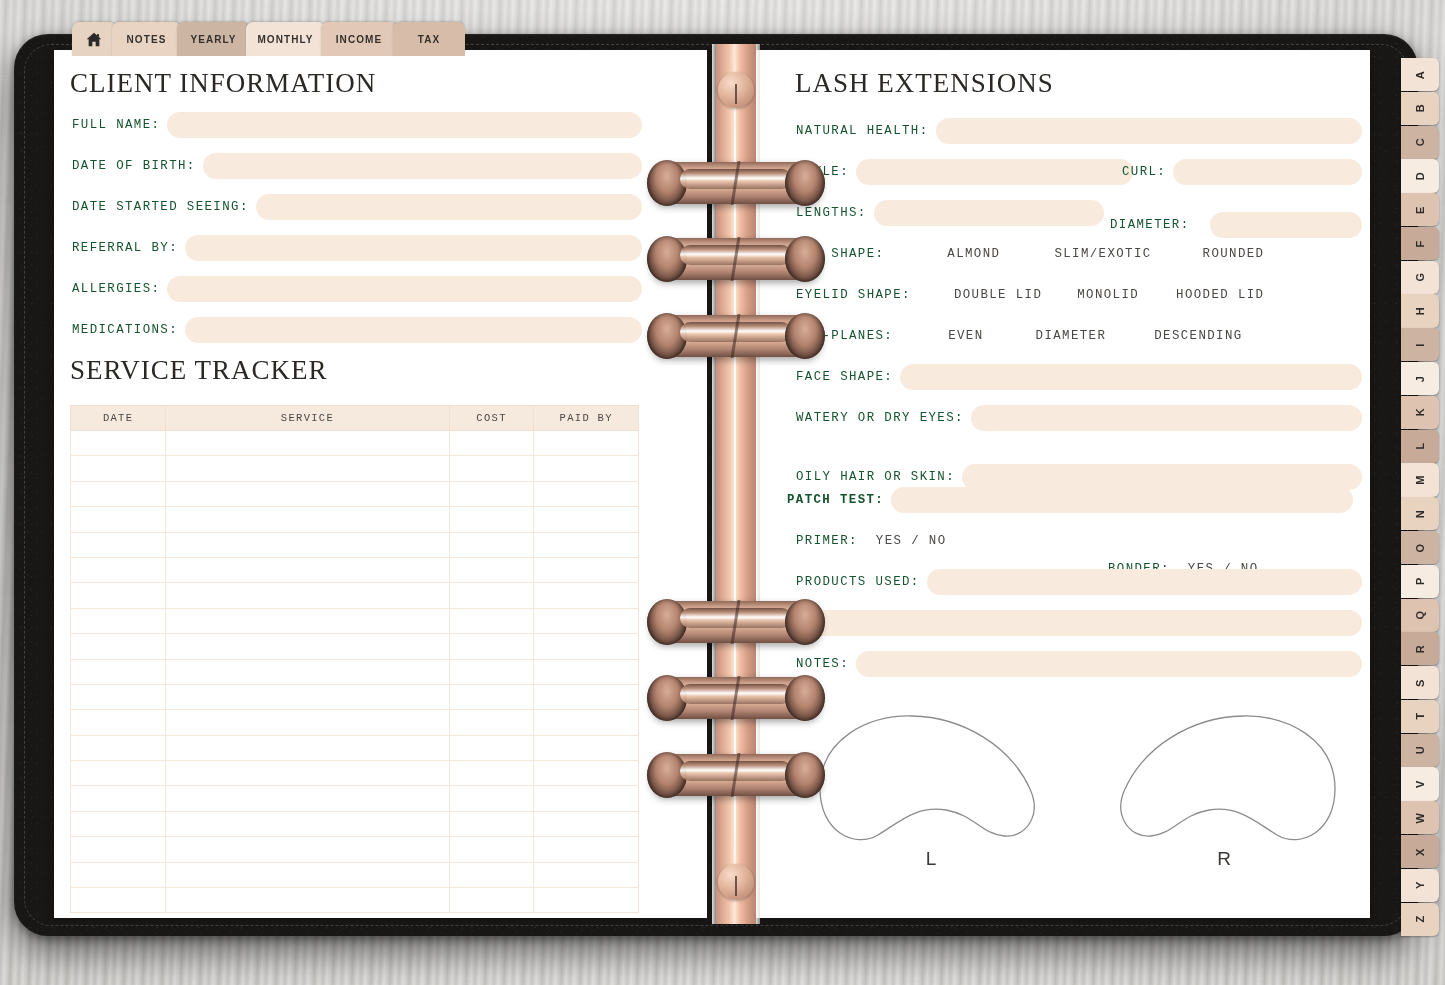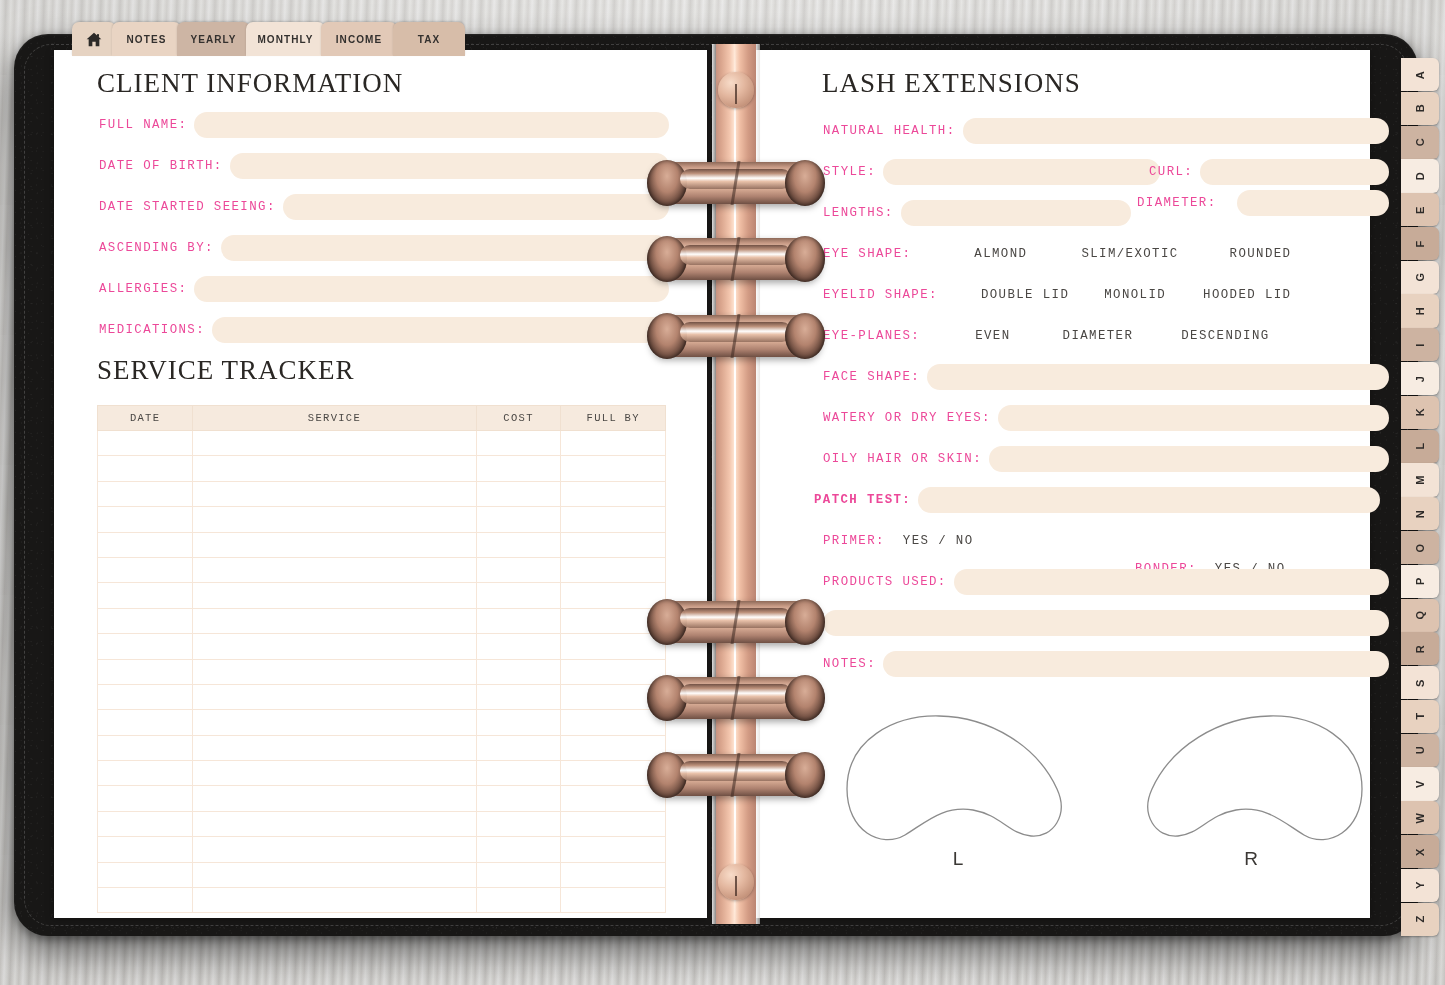--- a/index.html
+++ b/index.html
@@ -249,33 +249,33 @@
   
   .heading {
     font-family: "Liberation Serif", serif;
     font-size: 27px;
     letter-spacing: 1px;
     color: #2a2724;
     font-weight: 400;
   }
 
   
-  .pg-inner { position: absolute; inset: 0; padding: 0; margin-left: 27px; }
+  .pg-inner { position: absolute; inset: 0; padding: 0; }
 
   .frow {
     position: absolute;
     display: flex;
     align-items: center;
     height: 26px;
   }
   .flabel {
     font-family: "Liberation Mono", "DejaVu Sans Mono", monospace;
     font-size: 12.4px;
     letter-spacing: 1.4px;
-    color: #ec4899;
+    color: #14532d;
     white-space: nowrap;
   }
   .fbox {
     height: 26px;
     background: #f8ebdd;
     border-radius: 13px;
     margin-left: 7px;
     flex: 1;
   }
 
@@ -374,21 +374,21 @@
       <div class="flabel">DATE OF BIRTH:</div>
       <div class="fbox"></div>
     </div>
 
     <div class="frow" style="left:18px;top:144px;width:570px;">
       <div class="flabel">DATE STARTED SEEING:</div>
       <div class="fbox"></div>
     </div>
 
     <div class="frow" style="left:18px;top:185px;width:570px;">
-      <div class="flabel">ASCENDING BY:</div>
+      <div class="flabel">REFERRAL BY:</div>
       <div class="fbox"></div>
     </div>
 
     <div class="frow" style="left:18px;top:226px;width:570px;">
       <div class="flabel">ALLERGIES:</div>
       <div class="fbox"></div>
     </div>
 
     <div class="frow" style="left:18px;top:267px;width:570px;">
       <div class="flabel">MEDICATIONS:</div>
@@ -396,21 +396,21 @@
     </div>
 
     <div class="heading" style="position:absolute;left:16px;top:305px;">SERVICE TRACKER</div>
 
     <table id="svc-table">
       <thead>
         <tr>
           <th class="c-date">DATE</th>
           <th class="c-serv">SERVICE</th>
           <th class="c-cost">COST</th>
-          <th class="c-paid">FULL BY</th>
+          <th class="c-paid">PAID BY</th>
         </tr>
       </thead>
       <tbody id="svc-body">
           <tr>
             <td class="c-date"></td>
             <td class="c-serv"></td>
             <td class="c-cost"></td>
             <td class="c-paid"></td>
           </tr>
           <tr>
@@ -543,21 +543,21 @@
     </div>
     <div class="frow" style="left:405px;top:109px;width:240px;">
       <div class="flabel">CURL:</div>
       <div class="fbox"></div>
     </div>
 
     <div class="frow" style="left:79px;top:150px;width:308px;">
       <div class="flabel">LENGTHS:</div>
       <div class="fbox"></div>
     </div>
-    <div class="frow" style="left:393px;top:140px;width:252px;gap:13px;">
+    <div class="frow" style="left:393px;top:162px;width:252px;gap:13px;">
       <div class="flabel">DIAMETER:</div>
       <div class="fbox"></div>
     </div>
 
     <div class="frow" style="left:79px;top:191px;width:566px;">
       <div class="flabel">EYE SHAPE:</div>
       <div class="opt" style="margin-left:63px;">ALMOND</div>
       <div class="opt" style="margin-left:54px;">SLIM/EXOTIC</div>
       <div class="opt" style="margin-left:51px;font-family:Liberation Mono, monospace;">ROUNDED</div>
     </div>
@@ -579,21 +579,21 @@
     <div class="frow" style="left:79px;top:314px;width:566px;">
       <div class="flabel">FACE SHAPE:</div>
       <div class="fbox"></div>
     </div>
 
     <div class="frow" style="left:79px;top:355px;width:566px;">
       <div class="flabel">WATERY OR DRY EYES:</div>
       <div class="fbox"></div>
     </div>
 
-    <div class="frow" style="left:79px;top:396px;width:566px;">
+    <div class="frow" style="left:79px;top:414px;width:566px;">
       <div class="flabel">OILY HAIR OR SKIN:</div>
       <div class="fbox"></div>
     </div>
 
     <div class="frow" style="left:70px;top:437px;width:566px;font-weight:bold;">
       <div class="flabel">PATCH TEST:</div>
       <div class="fbox"></div>
     </div>
 
     <div class="frow" style="left:79px;top:478px;">

